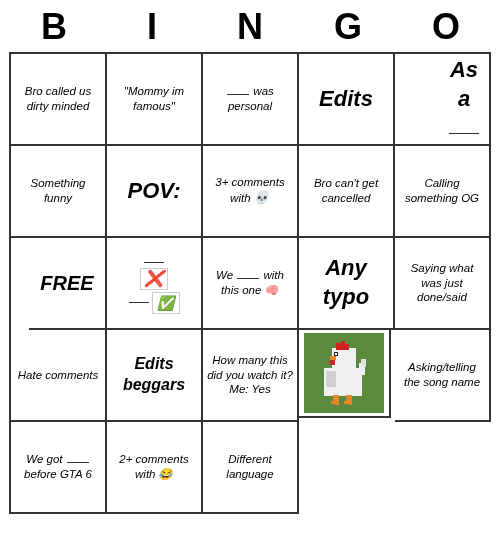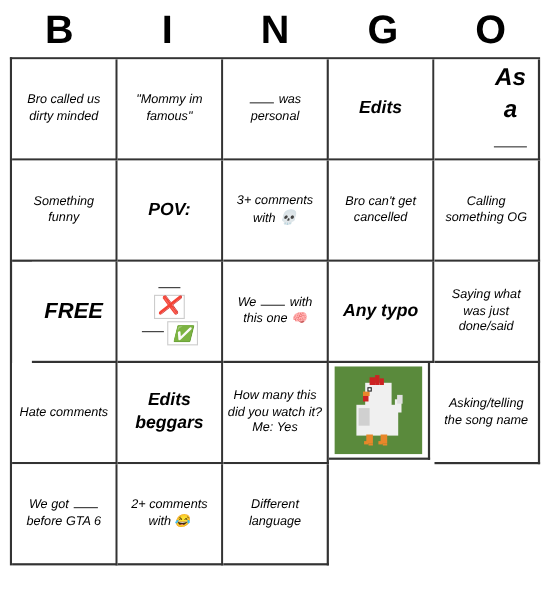--- a/index.html
+++ b/index.html
@@ -39,21 +39,21 @@
       align-items: center;
       justify-content: center;
       text-align: center;
       padding: 4px;
       font-size: 11.5px;
       line-height: 1.3;
       position: relative;
       background: #fff;
     }
     .cell.large-text {
-      font-size: 16px;
+      font-size: 22px;
       font-weight: bold;
     }
     .cell.medium-text {
       font-size: 16px;
       font-weight: bold;
     }
     .cell.free {
       font-size: 20px;
       font-weight: bold;
       margin-left: 18px;

